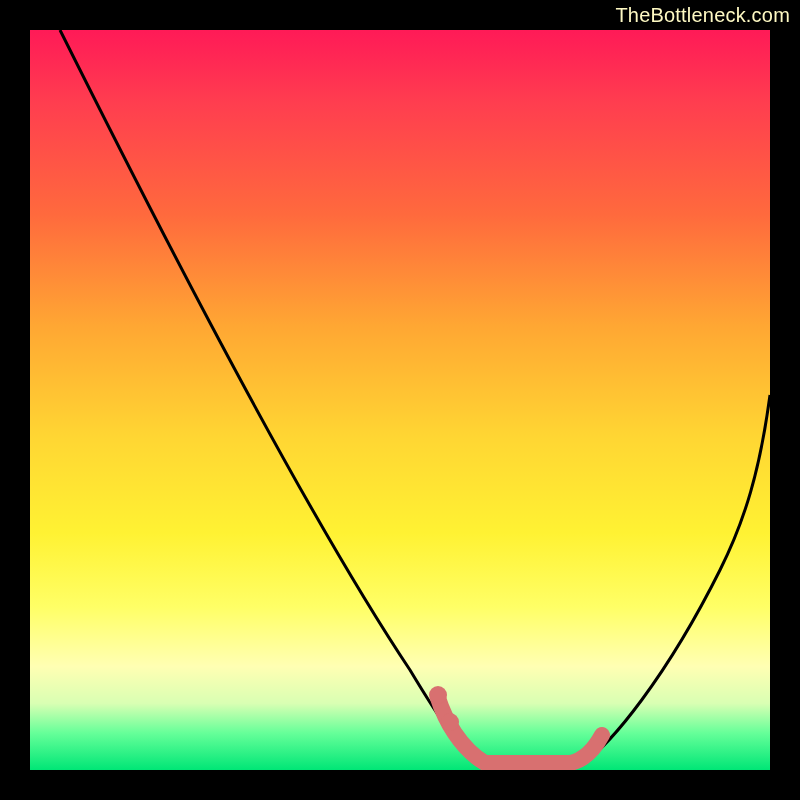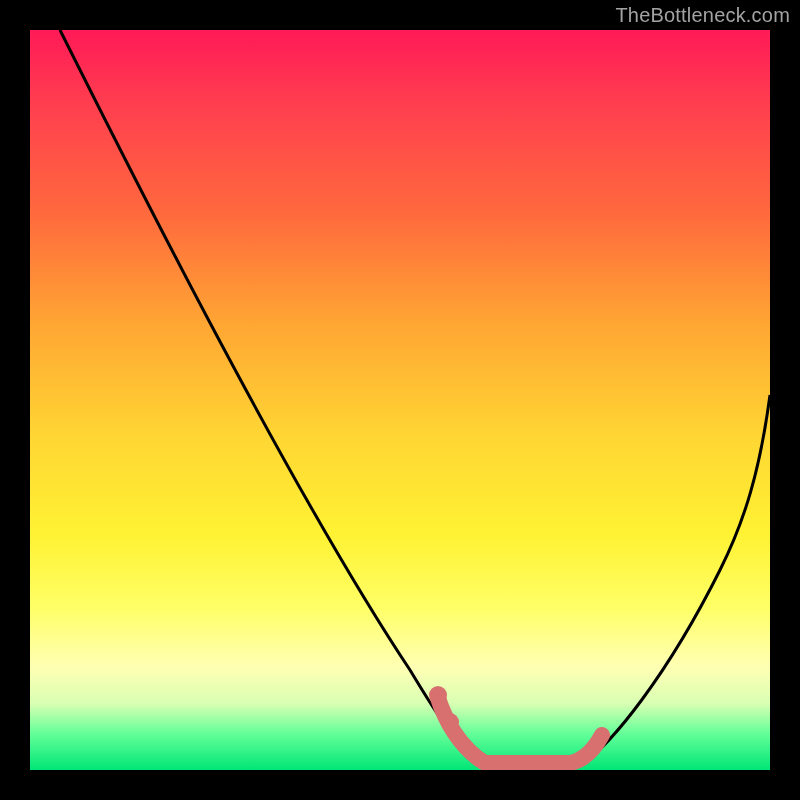--- a/index.html
+++ b/index.html
@@ -41,21 +41,21 @@
   }
   svg.curves {
     position: absolute;
     left: 0;
     top: 0;
   }
   .watermark {
     position: absolute;
     top: 4px;
     right: 10px;
-    color: #a3a3a3;
+    color: #fef9c3;
     font-size: 20px;
     font-weight: 500;
     letter-spacing: 0.2px;
   }
 </style>
 </head>
 <body>
 
 <div class="frame">
   <div class="plot">

